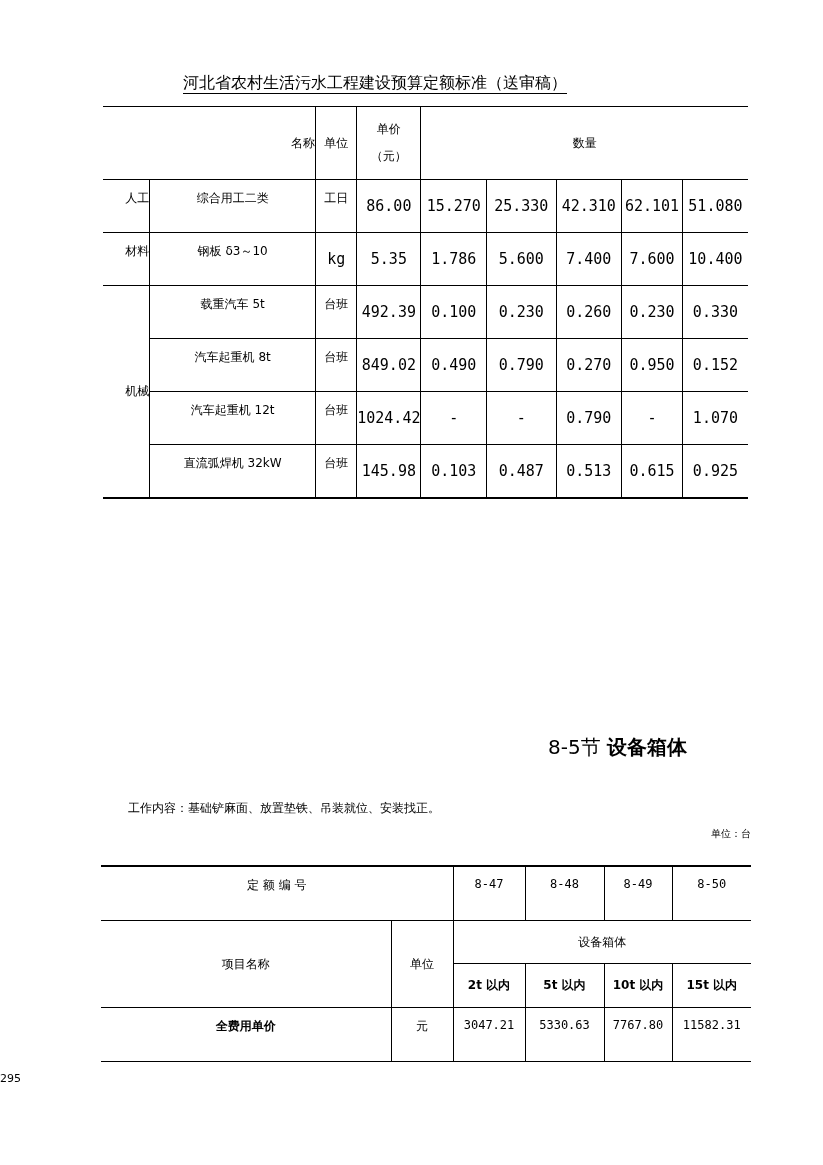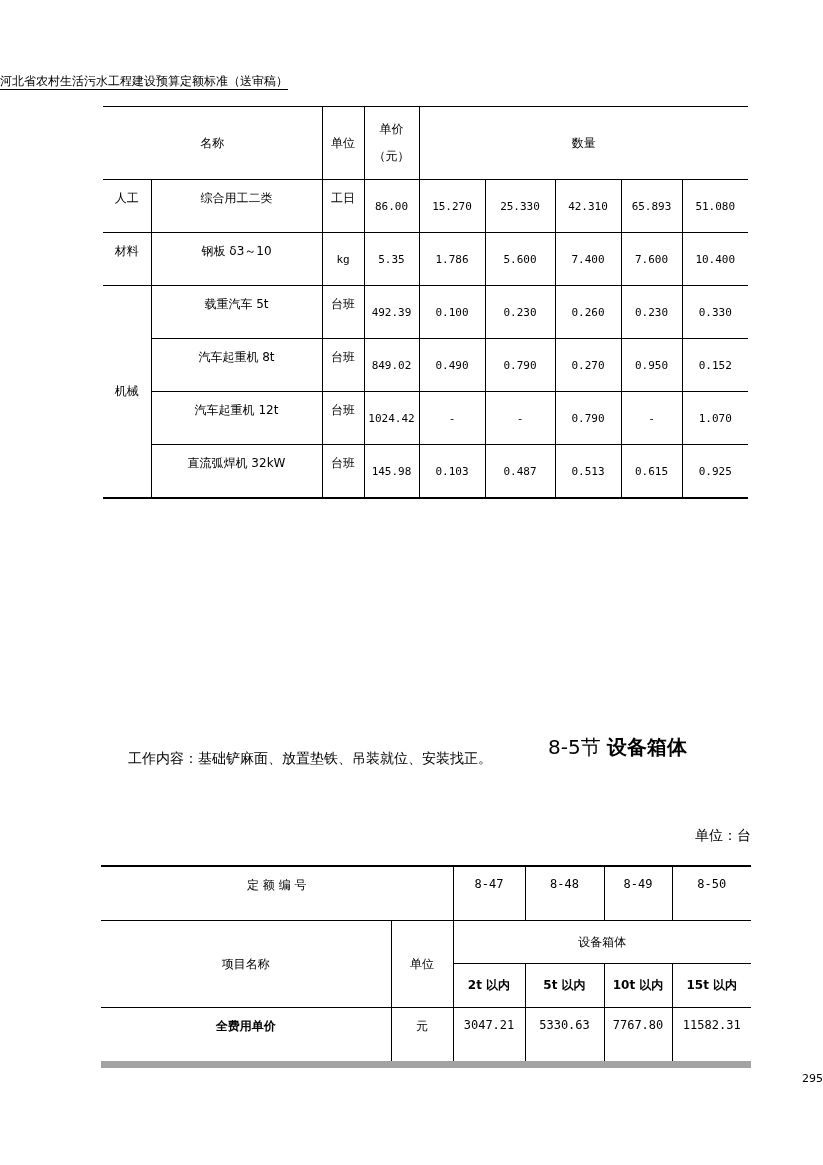--- a/index.html
+++ b/index.html
@@ -1,39 +1,39 @@
 <!DOCTYPE html>
 <html><head>
 <meta charset="utf-8">
 <style>
   html, body { margin: 0; padding: 0; background: #ffffff; }
   body { width: 823px; height: 1165px; position: relative; overflow: hidden; font-family: "DejaVu Sans", sans-serif; color: #000; }
   .abs { position: absolute; }
-  .header-title { left: 0; width: 750px; top: 73px; font-size: 12px; }
+  .header-title { left: 0; width: 750px; top: 73px; text-align: center; font-size: 16px; }
   .header-title span { border-bottom: 1px solid #000; padding-bottom: 1px; }
   table { border-collapse: collapse; position: absolute; }
   td { border: 1px solid #000; text-align: center; vertical-align: middle; font-size: 12px; padding: 0; }
   .t1 { left: 103px; top: 106px; width: 645px; }
   .t1 tr.r-head td { height: 72px; }
   .t1 tr.r-row td { height: 42px; }
   .t1 { border-top: 1px solid #000; border-bottom: 2px solid #000; }
-  .t1 td.nolb { border-left: none; }
+  .t1 td.nolb { border-left: none; text-align: right; }
   .t1 td.norb { border-right: none; }
-  .num { font-family: "DejaVu Sans Mono", monospace; font-size: 11px; }
+  .num { font-family: "DejaVu Sans Mono", monospace; font-size: 15px; }
   .section-title { left: 0; width: 687px; top: 734px; text-align: right; font-size: 20px; }
   .section-title b { font-weight: bold; }
-  .work { left: 128px; top: 750px; font-size: 14px; }
-  .unit { right: 72px; top: 827px; font-size: 14px; text-align: center; }
-  .t2 { left: 101px; top: 865px; width: 650px; border-top: 2px solid #000; border-bottom: 7px solid #a3a3a3; }
+  .work { left: 128px; top: 800px; font-size: 12px; }
+  .unit { right: 72px; top: 827px; font-size: 10px; text-align: center; }
+  .t2 { left: 101px; top: 865px; width: 650px; border-top: 2px solid #000; border-bottom: 1px solid #a3a3a3; }
   .t2 td { font-size: 12px; }
   .t2 tr.h1 td { height: 43px; }
   .t2 tr.h2 td { height: 42px; }
   .t2 tr.h3 td { height: 43px; font-weight: bold; }
   .t2 tr.h4 td { height: 43px; }
-  .pageno { left: 0; width: 823px; top: 1072px; text-align: right; font-size: 11px; }
+  .pageno { left: 0; width: 823px; top: 1072px; text-align: left; font-size: 11px; }
   .top-align { vertical-align: top; padding-top: 10px; }
 </style>
 </head>
 <body>
 
 <div class="abs header-title">
   <span>河北省农村生活污水工程建设预算定额标准（送审稿）</span>
 </div>
 
 <table class="t1">
@@ -59,21 +59,21 @@
     <td colspan="5" class="norb">数量</td>
   </tr>
   <tr class="r-row">
     <td class="nolb top-align">人工</td>
     <td class="top-align">综合用工二类</td>
     <td class="top-align">工日</td>
     <td class="num">86.00</td>
     <td class="num">15.270</td>
     <td class="num">25.330</td>
     <td class="num">42.310</td>
-    <td class="num">65.893</td>
+    <td class="num">62.101</td>
     <td class="num norb">51.080</td>
   </tr>
   <tr class="r-row">
     <td class="nolb top-align">材料</td>
     <td class="top-align">钢板 δ3～10</td>
     <td class="num">kg</td>
     <td class="num">5.35</td>
     <td class="num">1.786</td>
     <td class="num">5.600</td>
     <td class="num">7.400</td>

